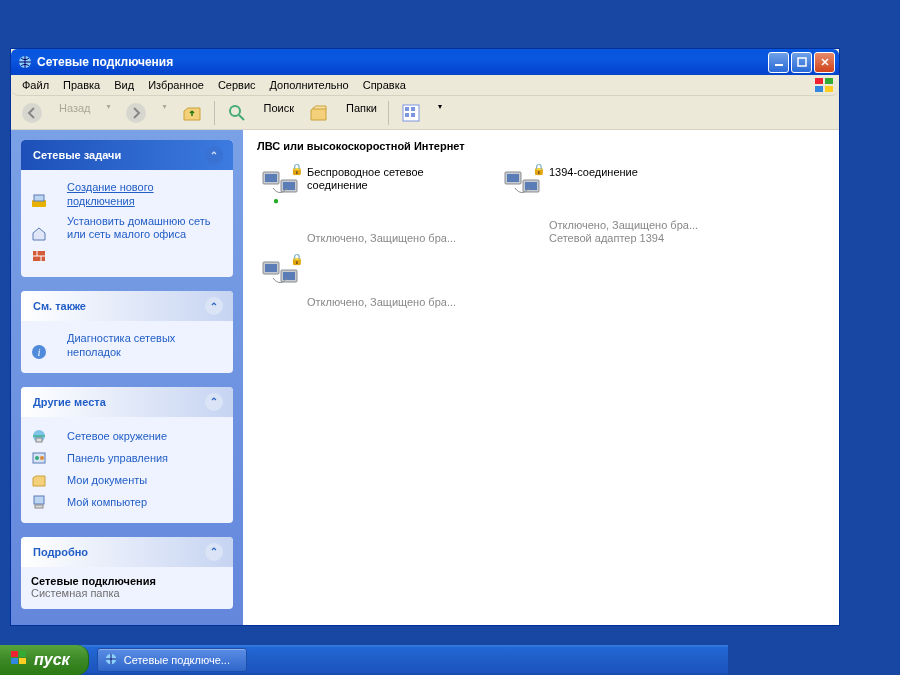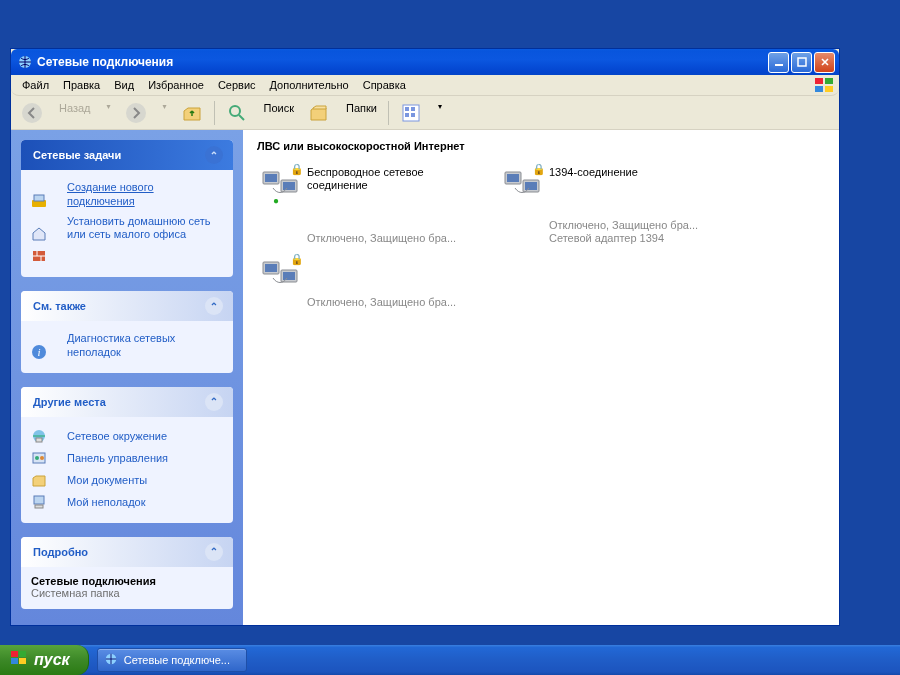--- a/index.html
+++ b/index.html
@@ -145,21 +145,21 @@
   }
   .conn .cicon { width:42px; height:42px; position:relative; flex-shrink:0;}
   .conn .cicon .badge { position:absolute; right:-3px; top:-3px; font-size:11px;}
   .conn .cicon .dot { position:absolute; left:14px; bottom:2px; font-size:10px;}
   .conn .ctext { display:flex; flex-direction:column; line-height:1.2; }
   .conn .ctitle { color:#000; }
   .conn .cstatus { color:#888; white-space:nowrap; overflow:hidden; text-overflow:ellipsis; max-width:164px;margin-top:40px;}
   
   .taskbar {
     position:absolute;
-    left:0; bottom:0; width:900px; height:30px;
+    left:0; bottom:0; width:728px; height:30px;
     background: linear-gradient(to bottom,#3a80e0 0%,#2268d6 8%,#205ec8 45%,#1c54be 90%,#1449aa 100%);
     display:flex; align-items:center;
   }
   .start {
     height:30px;
     padding: 0 18px 0 10px;
     background: linear-gradient(to bottom,#57a33b 0%,#3c8827 50%,#2a7a13 100%);
     border-radius: 0 12px 12px 0;
     display:flex; align-items:center; gap:6px;
     color:#fff; font-weight:bold; font-style:italic; font-size:16px;
@@ -381,21 +381,21 @@
               </span>
             <span>Мои документы</span>
           </div>
           <div class="tlink">
             <span class="li-icon">
                 <svg viewBox="0 0 16 16">
                   <rect x="3" y="2" width="10" height="8" fill="#bcd5f0" stroke="#5a7db8"></rect>
                   <rect x="4" y="11" width="8" height="3" fill="#ddd" stroke="#888"></rect>
                 </svg>
               </span>
-            <span>Мой неполадок</span>
+            <span>Мой компьютер</span>
           </div>
         </div>
       </div>
 
       <div class="taskbox">
         <div class="thead">
           <span>Подробно</span>
           <span class="collapse">⌃</span>
         </div>
         <div class="tbody">

